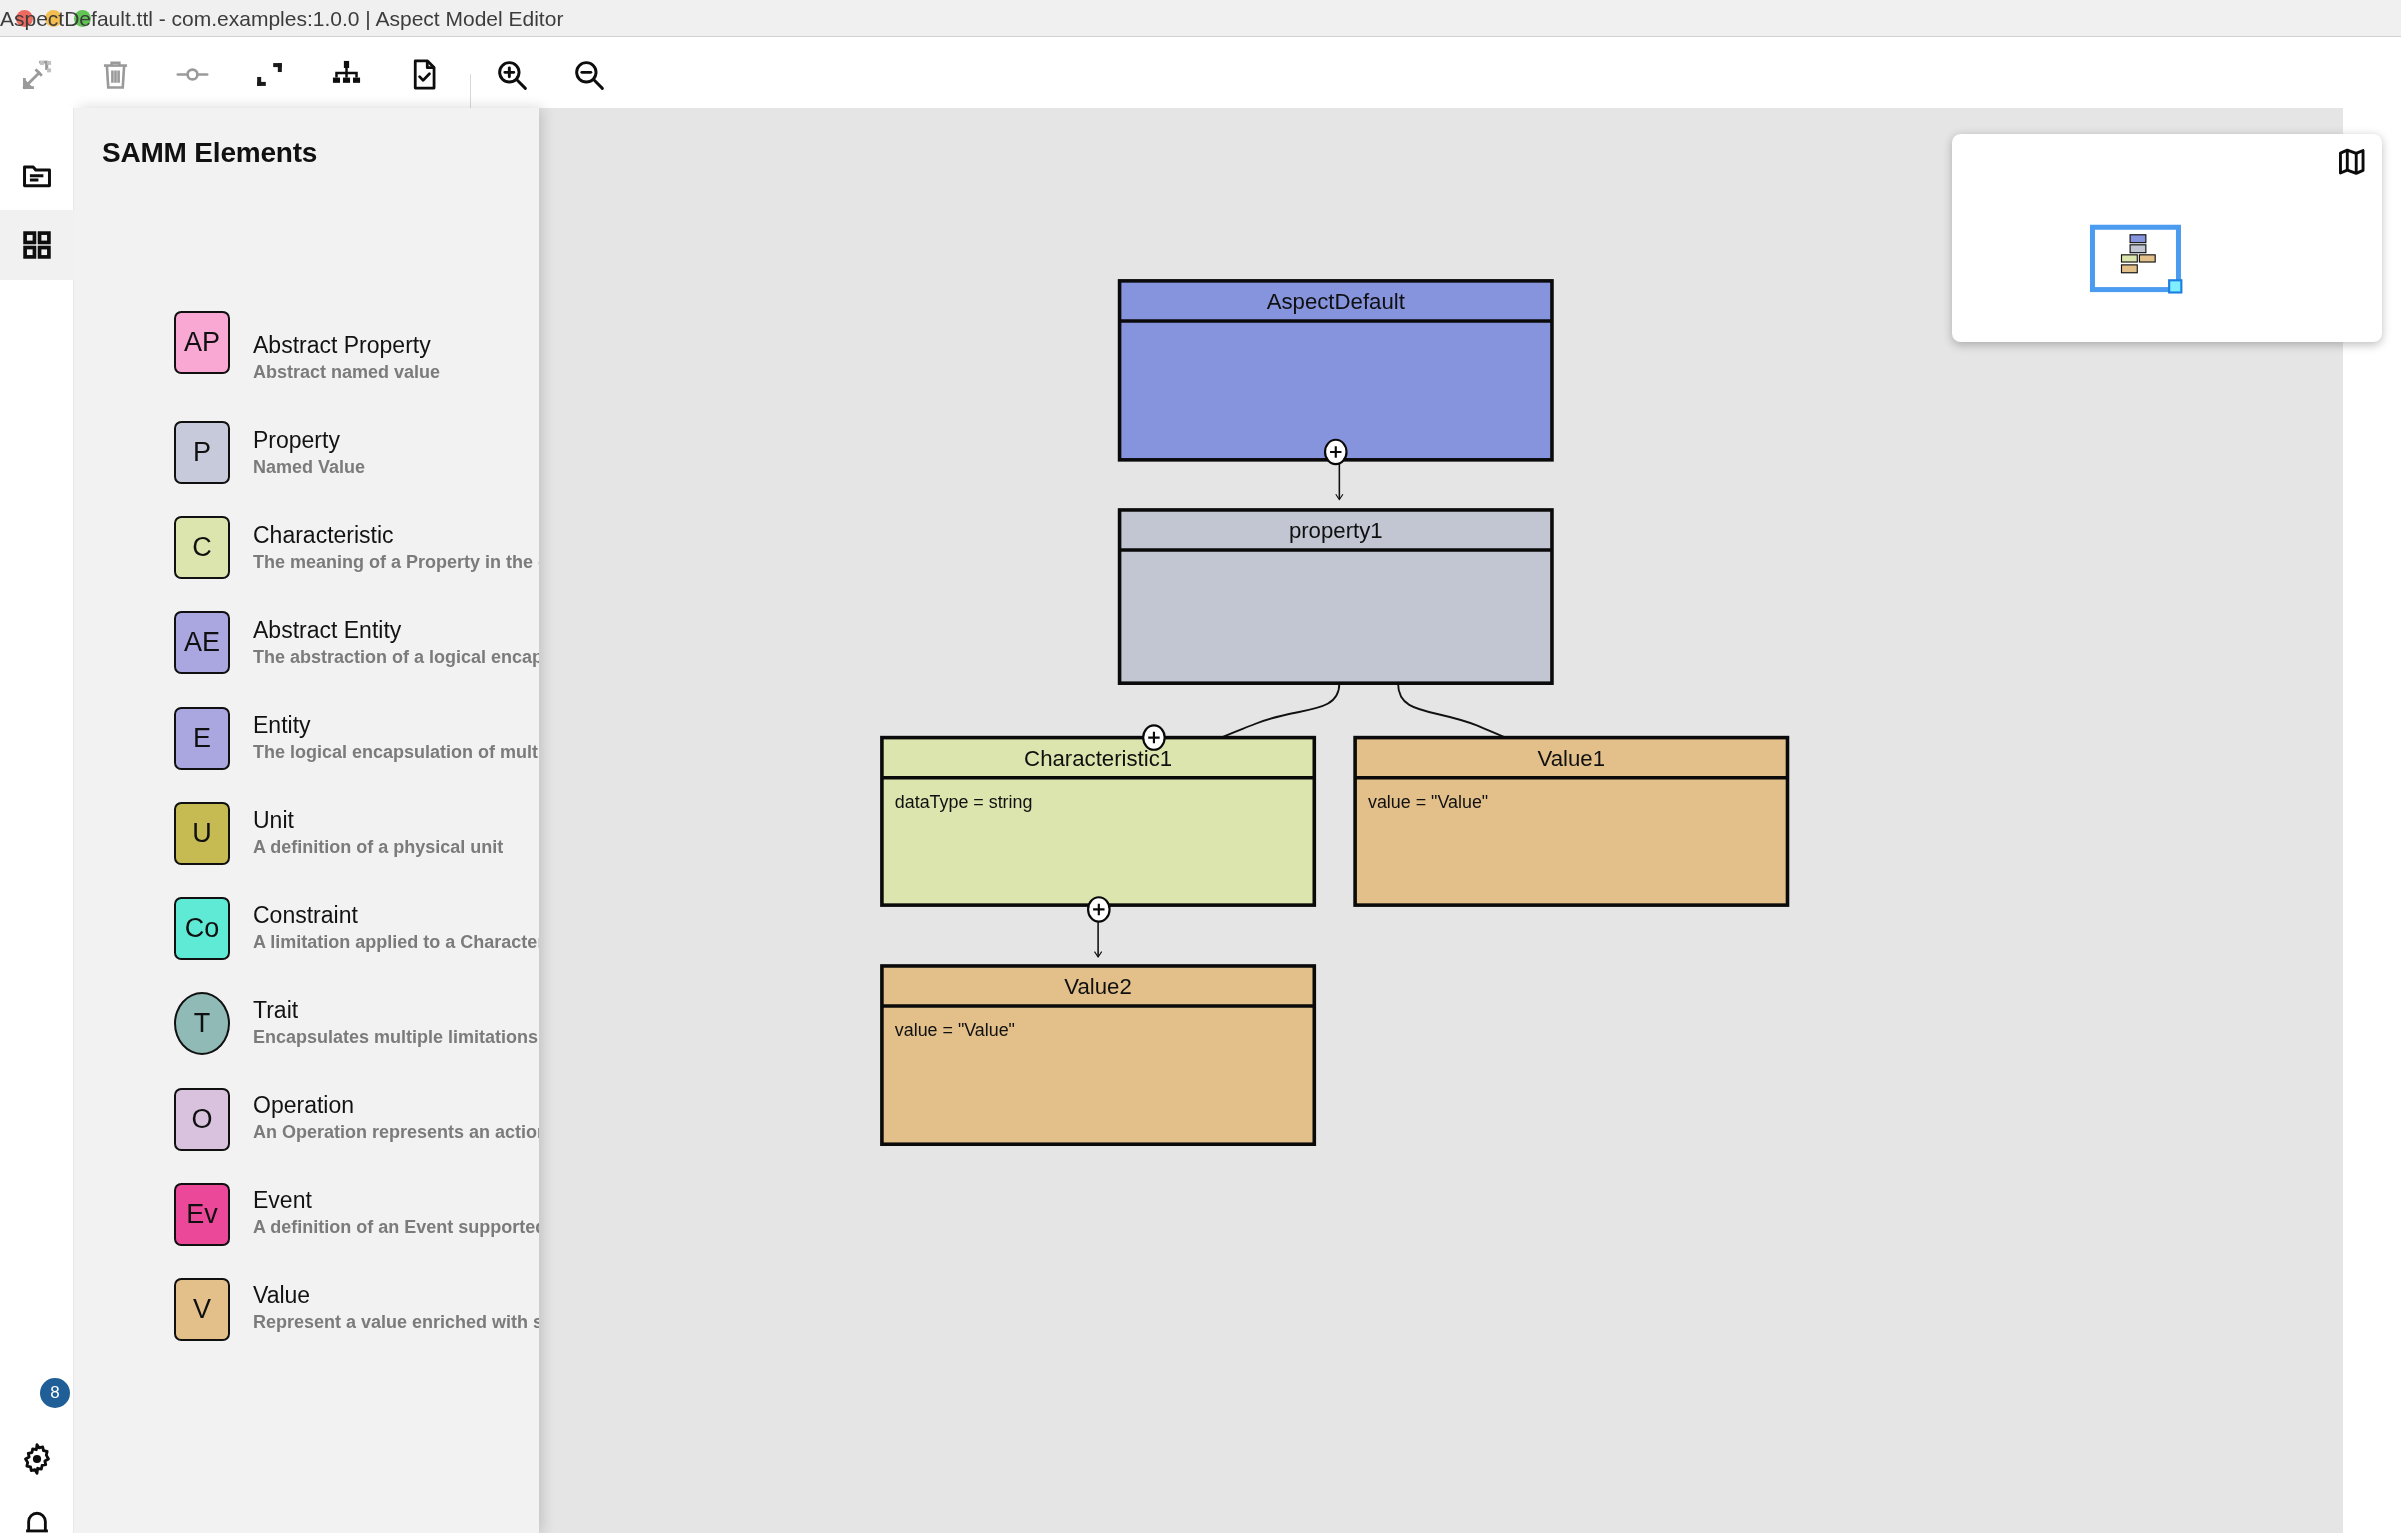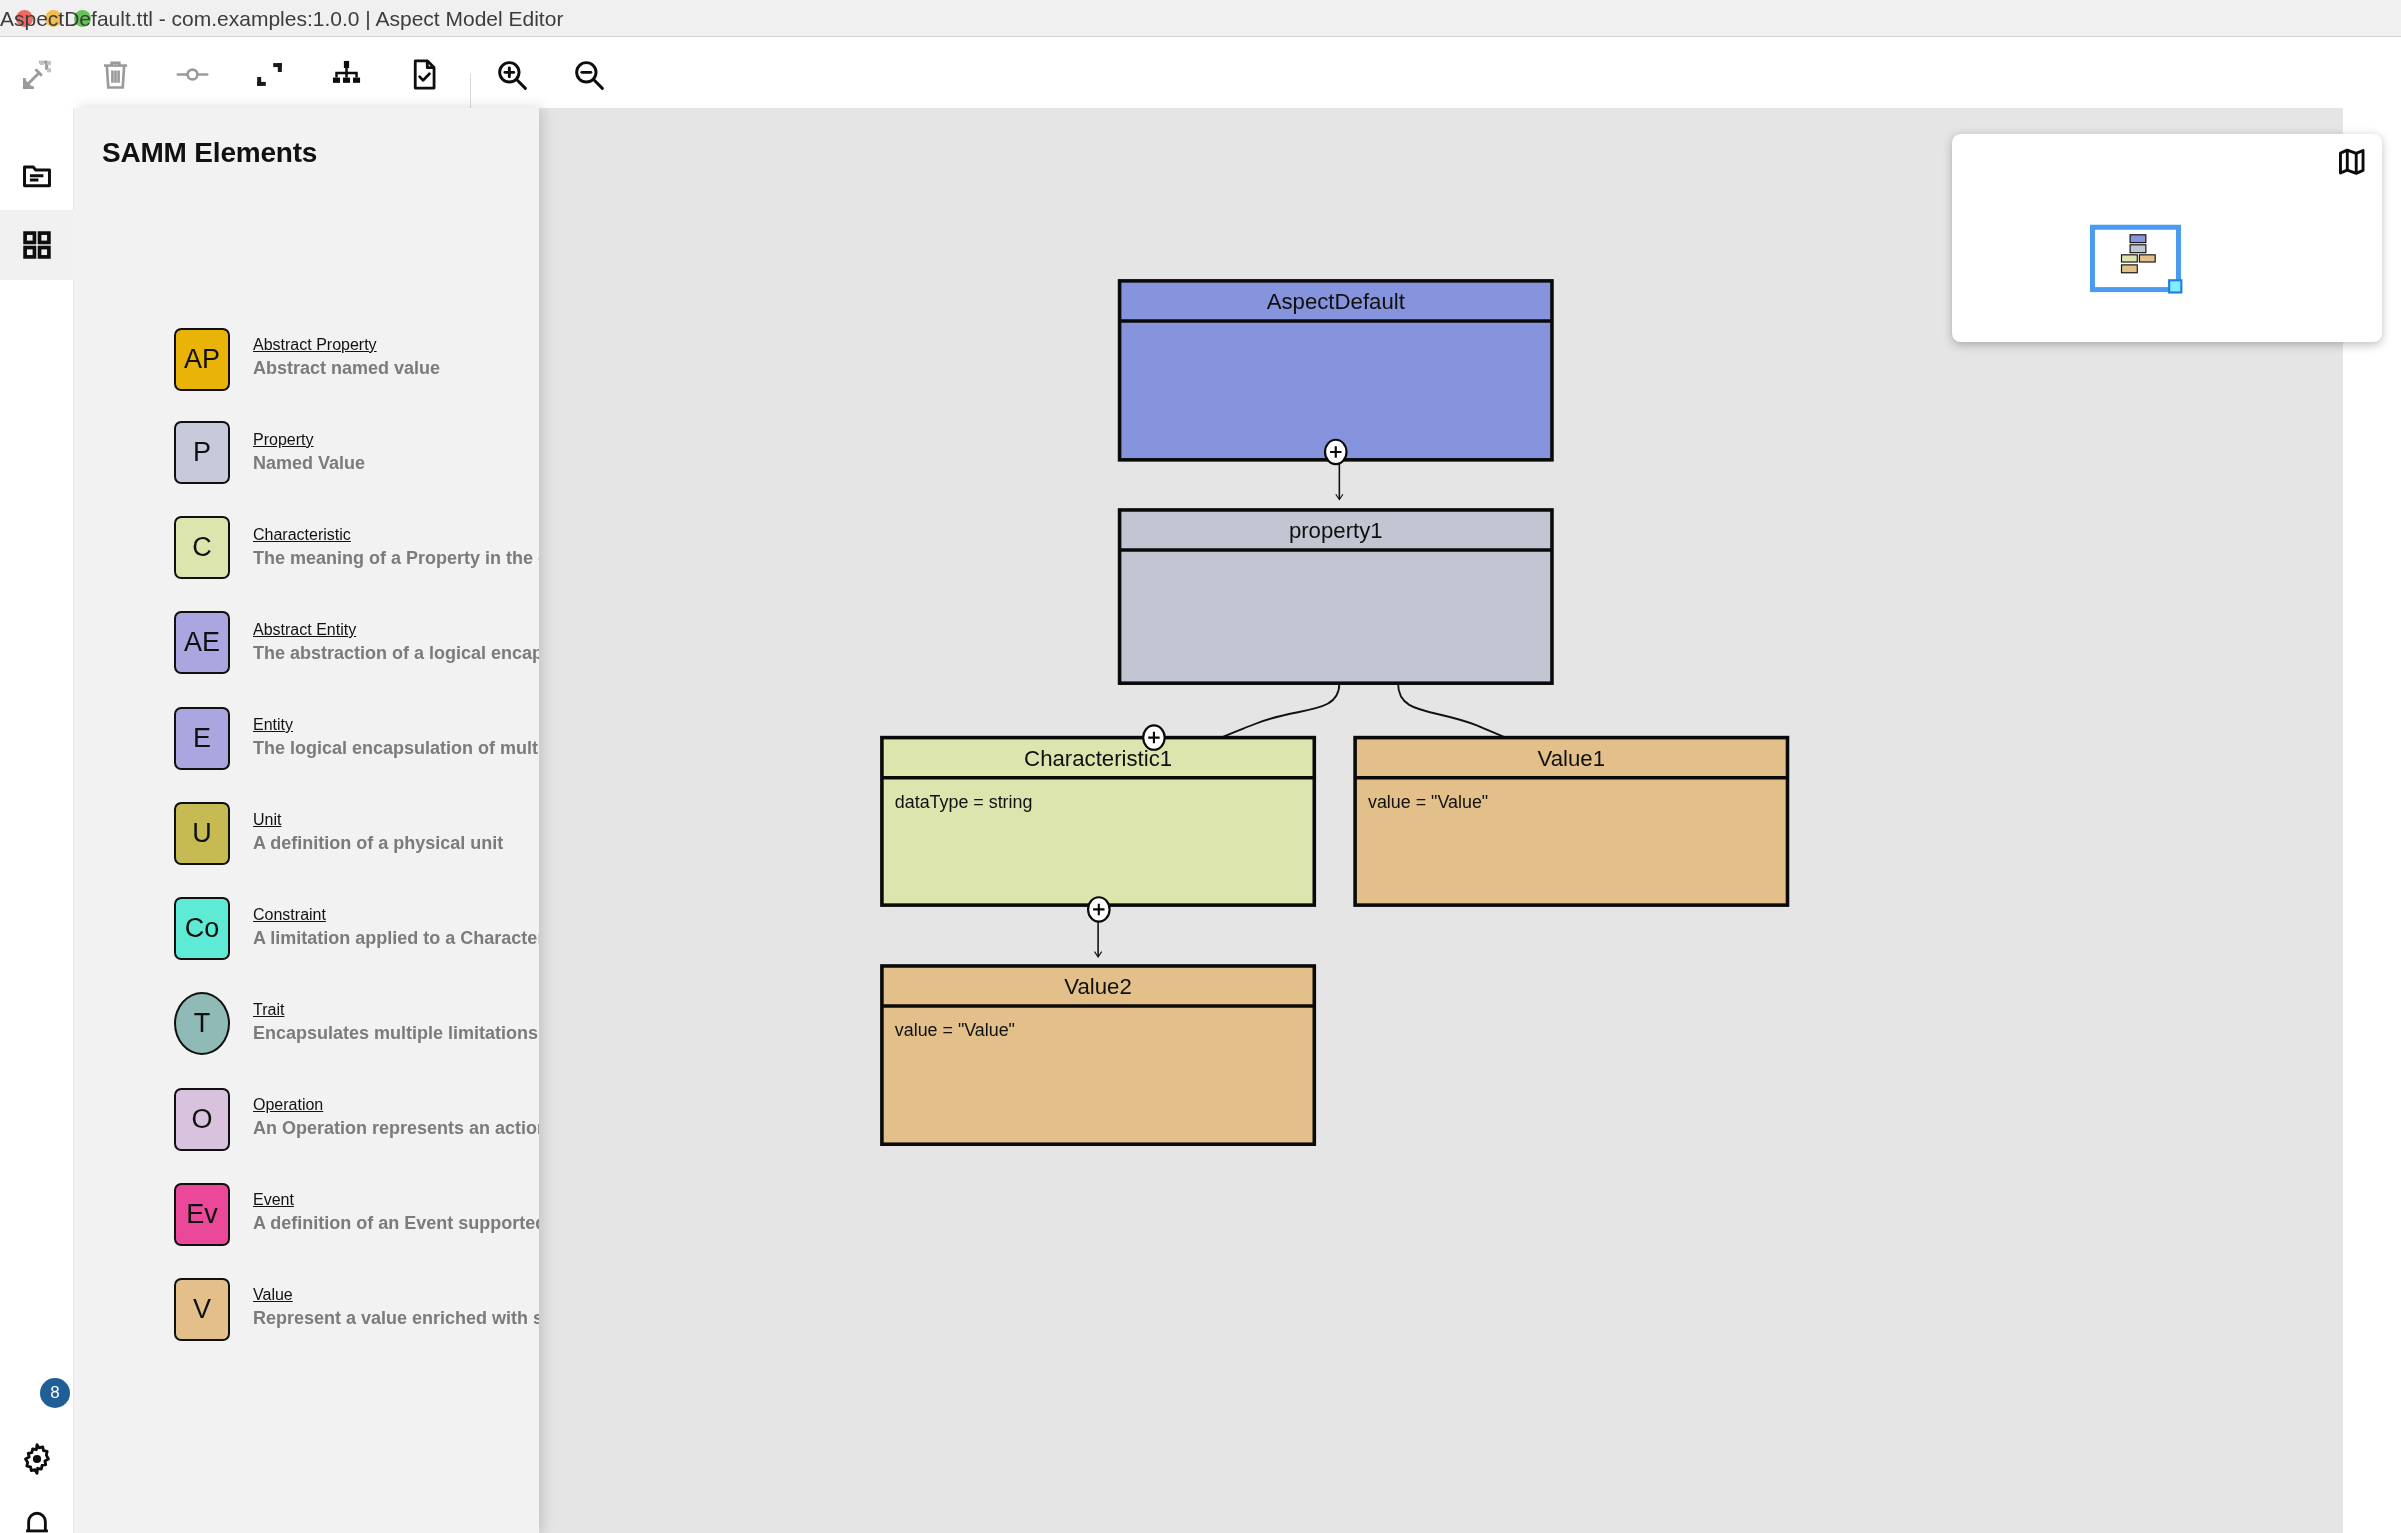--- a/index.html
+++ b/index.html
@@ -110,22 +110,22 @@
     width: 56px; height: 63px;
     border: 2.1px solid #101010;
     border-radius: 7.2px;
     display: flex; align-items: center; justify-content: center;
     font-size: 27px; color: #101010;
     box-sizing: border-box;
   }
   .elem-icon.round { border-radius: 50%; }
   .elem-text { margin-left: 79px; }
   .elem-label {
-    font-size: 16px; color: #121212; font-weight: 400;
-    line-height: 1.15; margin-bottom: 3.6px; text-decoration: underline;
+    font-size: 23px; color: #121212; font-weight: 400;
+    line-height: 1.15; margin-bottom: 3.6px;
   }
   .elem-desc {
     font-size: 18px; color: #7b7b7b; font-weight: 700;
     white-space: nowrap;
   }
 
   
   #canvas {
     position: absolute; left: 539px; top: 108px;
     width: 1804px; height: 1426px;
@@ -314,21 +314,21 @@
 <div id="panel">
   <div id="panel-title">SAMM Elements</div>
   <div id="panel-close">✕</div>
   <div id="elem-list">
       <div class="elem-row">
         <div class="elem-text">
           <div class="elem-label">Abstract Property</div>
           <div class="elem-desc">Abstract named value</div>
         </div>
       </div>
-      <div class="elem-icon" style="background: #eab308; top: 18px;">AP</div>
+      <div class="elem-icon" style="background: #f9a8d4; top: 1px;">AP</div>
       <div class="elem-row">
         <div class="elem-text">
           <div class="elem-label">Property</div>
           <div class="elem-desc">Named Value</div>
         </div>
       </div>
       <div class="elem-icon" style="background: rgb(199, 202, 219); top: 111px;">P</div>
       <div class="elem-row">
         <div class="elem-text">
           <div class="elem-label">Characteristic</div>

